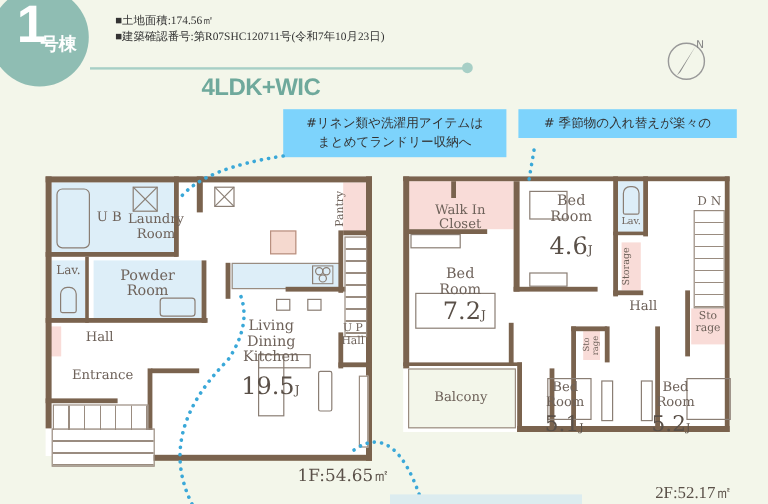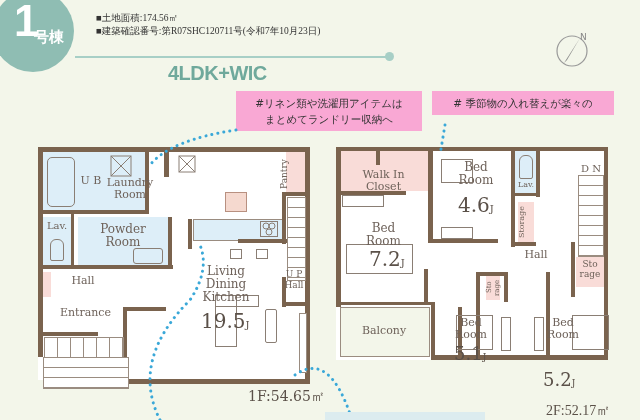--- a/index.html
+++ b/index.html
@@ -6,21 +6,21 @@
   body { width:640px; height:420px; overflow:hidden; background:#f3f6ea; position:relative; font-family:"DejaVu Sans", sans-serif; }
   .abs { position:absolute; }
   .badge { left:-8px; top:-10px; width:82px; height:82px; border-radius:50%; background:#8fbdb3; color:#fff; }
   .badge .num { position:absolute; left:22px; top:6px; font-size:44px; font-weight:bold; font-family:"Liberation Sans", sans-serif; }
   .badge .sub { position:absolute; left:42px; top:38px; font-size:15px; font-weight:bold; }
   .specs { left:96px; top:12px; font-size:9.5px; line-height:13px; color:#333; font-family:Liberation Serif, serif; }
   .specs div { white-space:nowrap; }
   .hline { left:75px; top:56px; width:315px; height:1.5px; background:#a7cfc6; }
   .hdot { left:385px; top:52px; width:9px; height:9px; border-radius:50%; background:#a7cfc6; }
   .layout-title { left:168px; top:62px; font-size:20px; font-weight:bold; color:#6fa99c; font-family:"Liberation Sans", sans-serif; letter-spacing:-0.5px; }
-  .note { background:#f9a8d4; color:#333; font-size:10.5px; line-height:16px; text-align:center; padding:4px 8px; }
+  .note { background:#7dd3fc; color:#333; font-size:10.5px; line-height:16px; text-align:center; padding:4px 8px; }
   .compass { left:553px; top:30px; width:38px; height:38px; }
   .plan { background:#fff; }
   .wall { position:absolute; background:#7a634e; }
   .room-label { position:absolute; color:#6e625a; font-family:"DejaVu Serif", serif; text-align:center; line-height:1.1; }
   .area { position:absolute; color:#5a5048; font-family:"DejaVu Serif", serif; }
   .blue { position:absolute; background:#ddeef8; }
   .pink { position:absolute; background:#f9dcd8; }
   .floor-label { position:absolute; font-size:14px; color:#5a5048; font-family:"DejaVu Serif", serif; }
   .stairs { position:absolute; background:repeating-linear-gradient(to bottom, #fff 0, #fff 9px, #9a8c80 9px, #9a8c80 10px); border:1px solid #9a8c80; }
   .dots { position:absolute; }
@@ -226,21 +226,21 @@
   <div class="room-label" style="left:10px; top:178px; width:76px; font-size:11px;">Balcony</div>
   <div class="room-label" style="left:115px; top:170px; width:40px; font-size:11px;">
     <div>Bed</div>
       <div>Room</div>
   </div>
   <div class="area" style="left:118px; top:196px; font-size:18px;"><span>5.1</span><span style="font-size:9px;">J</span></div>
   <div class="room-label" style="left:205px; top:170px; width:44px; font-size:11px;">
     <div>Bed</div>
       <div>Room</div>
   </div>
-  <div class="area" style="left:207px; top:196px; font-size:18px;margin-top:26px;"><span>5.2</span><span style="font-size:9px;">J</span></div>
+  <div class="area" style="left:207px; top:196px; font-size:18px;"><span>5.2</span><span style="font-size:9px;">J</span></div>
 </div>
 <div class="floor-label" style="left:546px; top:402px;font-family:Liberation Serif, serif;">2F:52.17㎡</div>
 
 <svg class="dots" style="left:0; top:0;" width="640" height="420">
   <path d="M236,130 Q170,140 150,165" fill="none" stroke="#3aa8d8" stroke-width="3" stroke-dasharray="0.1 6" stroke-linecap="round"></path>
   <path d="M160,420 Q130,360 190,300 Q210,270 200,245" fill="none" stroke="#3aa8d8" stroke-width="3" stroke-dasharray="0.1 6" stroke-linecap="round"></path>
   <path d="M295,375 Q330,350 352,420" fill="none" stroke="#3aa8d8" stroke-width="3" stroke-dasharray="0.1 6" stroke-linecap="round"></path>
   <path d="M445,125 L440,155" fill="none" stroke="#3aa8d8" stroke-width="3" stroke-dasharray="0.1 6" stroke-linecap="round"></path>
 </svg>
 

